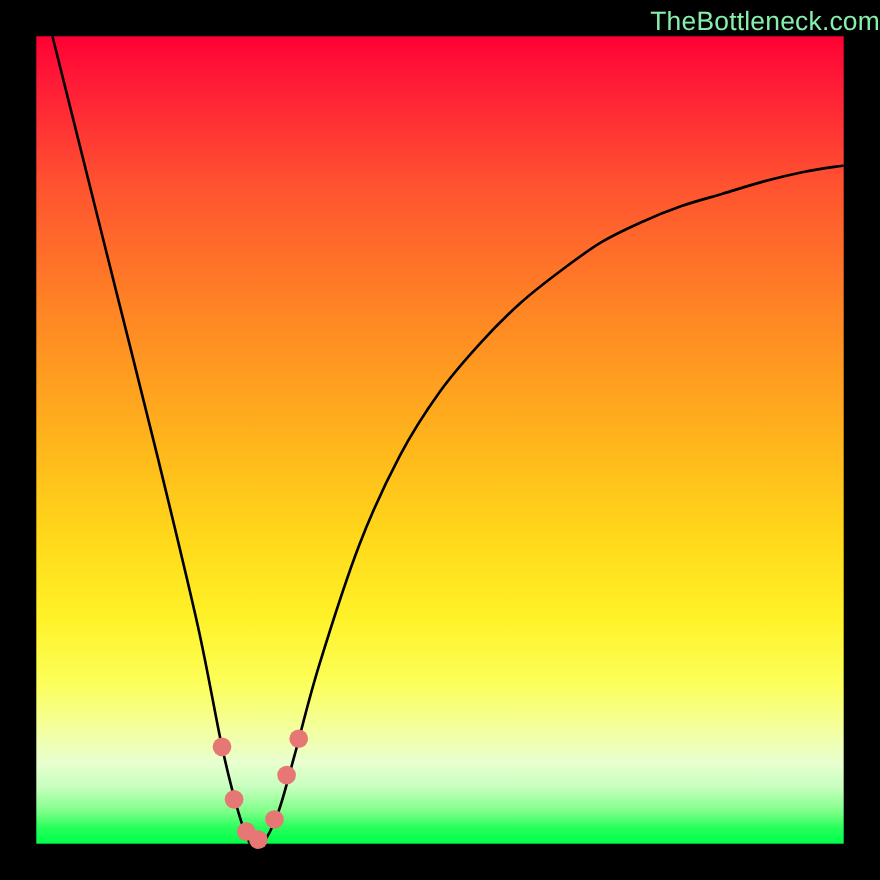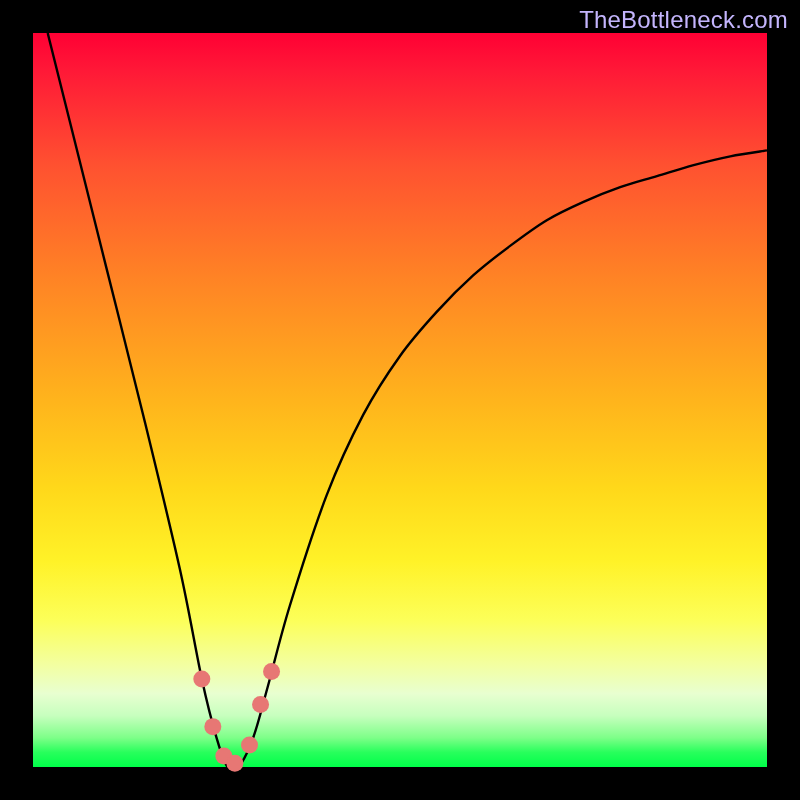--- a/index.html
+++ b/index.html
@@ -39,24 +39,24 @@
       #e8ffd0 90%,
       #c7ffbe 93%,
       #7eff89 96%,
       #28ff5c 98%,
       #00ff49 100%
     );
   }
   .watermark {
     position: absolute;
     top: 6px;
-    right: 12px;
+    right: 0;
     font-size: 24px;
     font-weight: 500;
-    color: #c4b5fd;
+    color: #86efac;
     letter-spacing: 0.2px;
   }
   svg.curve {
     position: absolute;
     left: 0;
     top: 0;
     width: 734px;
     height: 734px;
     overflow: visible;
   }

